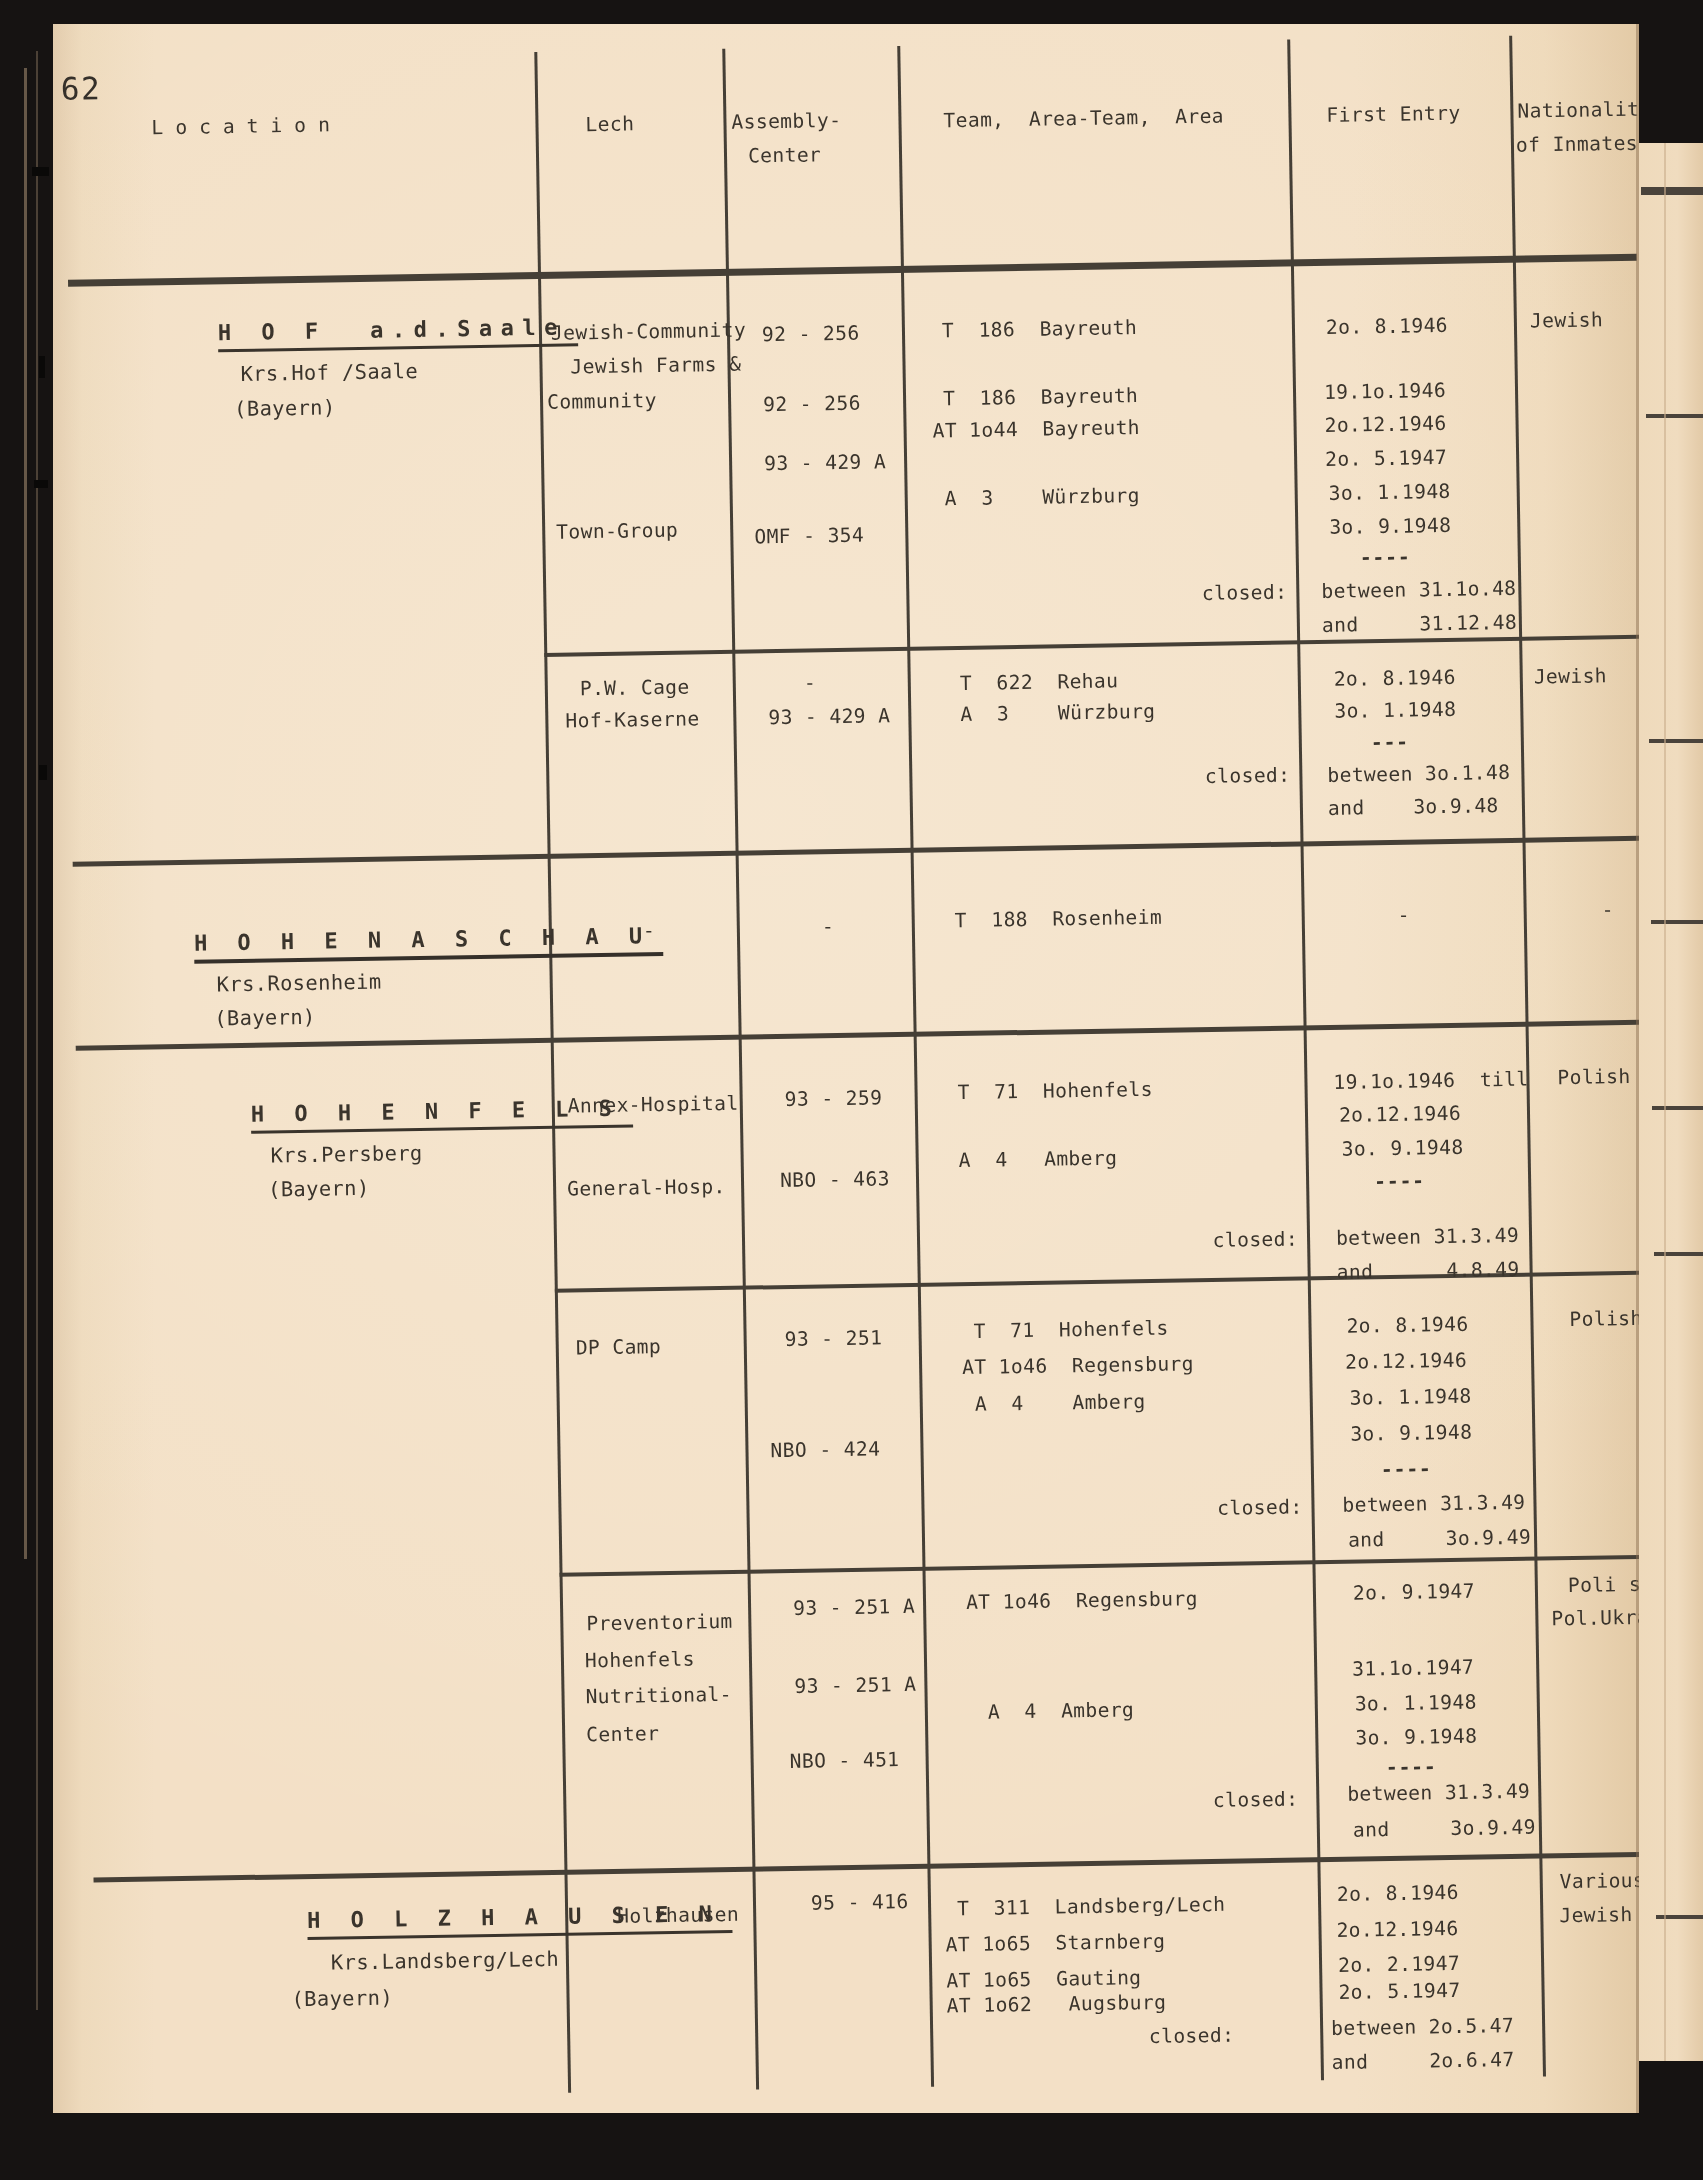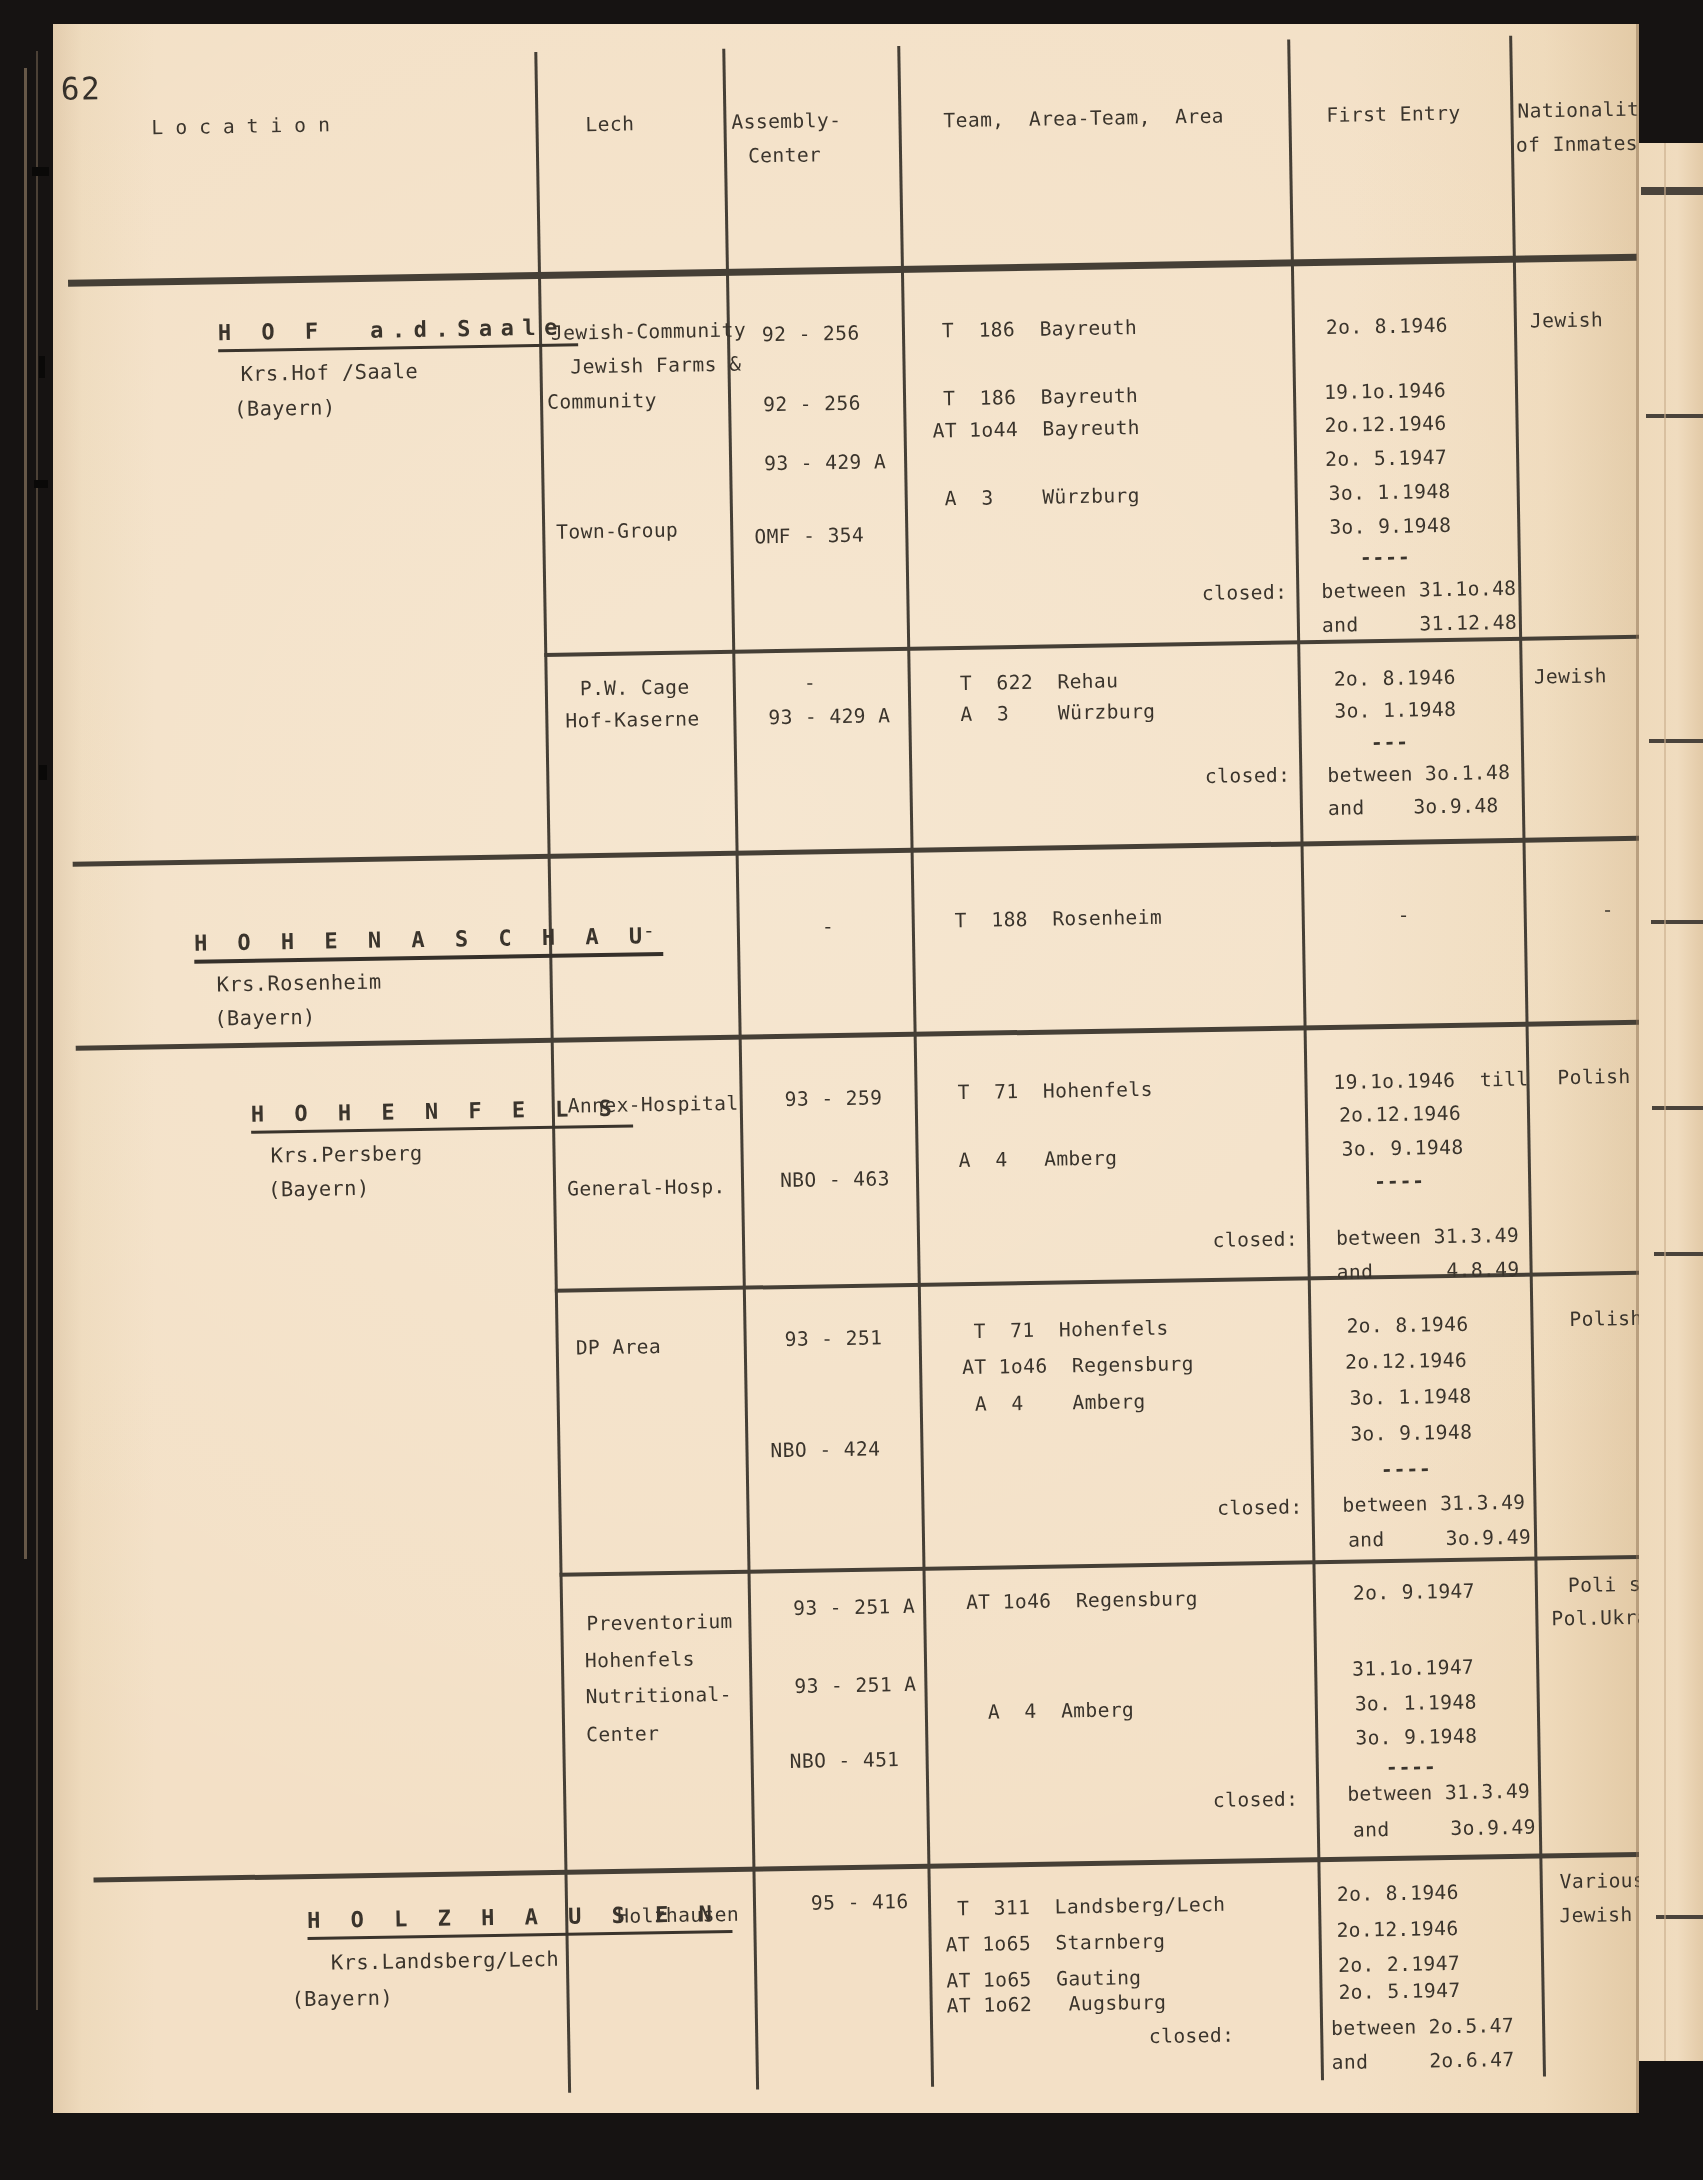--- a/index.html
+++ b/index.html
@@ -145,21 +145,21 @@
       <span class="t" style="left:891px;top:1141px;">A  4   Amberg</span>
       <span class="t closed" style="left:1118px;top:1225px;">closed:</span>
       <span class="t" style="left:1267px;top:1069px;">19.1o.1946  till</span>
       <span class="t" style="left:1272px;top:1102px;">2o.12.1946</span>
       <span class="t" style="left:1274px;top:1136px;">3o. 9.1948</span>
       <span class="t dash" style="left:1306px;top:1169px;">----</span>
       <span class="t" style="left:1267px;top:1225px;">between 31.3.49</span>
       <span class="t" style="left:1267px;top:1259px;">and      4.8.49</span>
       <span class="t" style="left:1491px;top:1068px;">Polish</span>
 
-      <span class="t" style="left:505px;top:1322px;">DP Area</span>
+      <span class="t" style="left:505px;top:1322px;">DP Camp</span>
       <span class="t" style="left:714px;top:1317px;">93 - 251</span>
       <span class="t" style="left:698px;top:1428px;">NBO - 424</span>
       <span class="t" style="left:903px;top:1312px;">T  71  Hohenfels</span>
       <span class="t" style="left:891px;top:1348px;">AT 1o46  Regensburg</span>
       <span class="t" style="left:903px;top:1385px;">A  4    Amberg</span>
       <span class="t closed" style="left:1118px;top:1493px;">closed:</span>
       <span class="t" style="left:1276px;top:1313px;">2o. 8.1946</span>
       <span class="t" style="left:1274px;top:1349px;">2o.12.1946</span>
       <span class="t" style="left:1278px;top:1385px;">3o. 1.1948</span>
       <span class="t" style="left:1278px;top:1421px;">3o. 9.1948</span>

